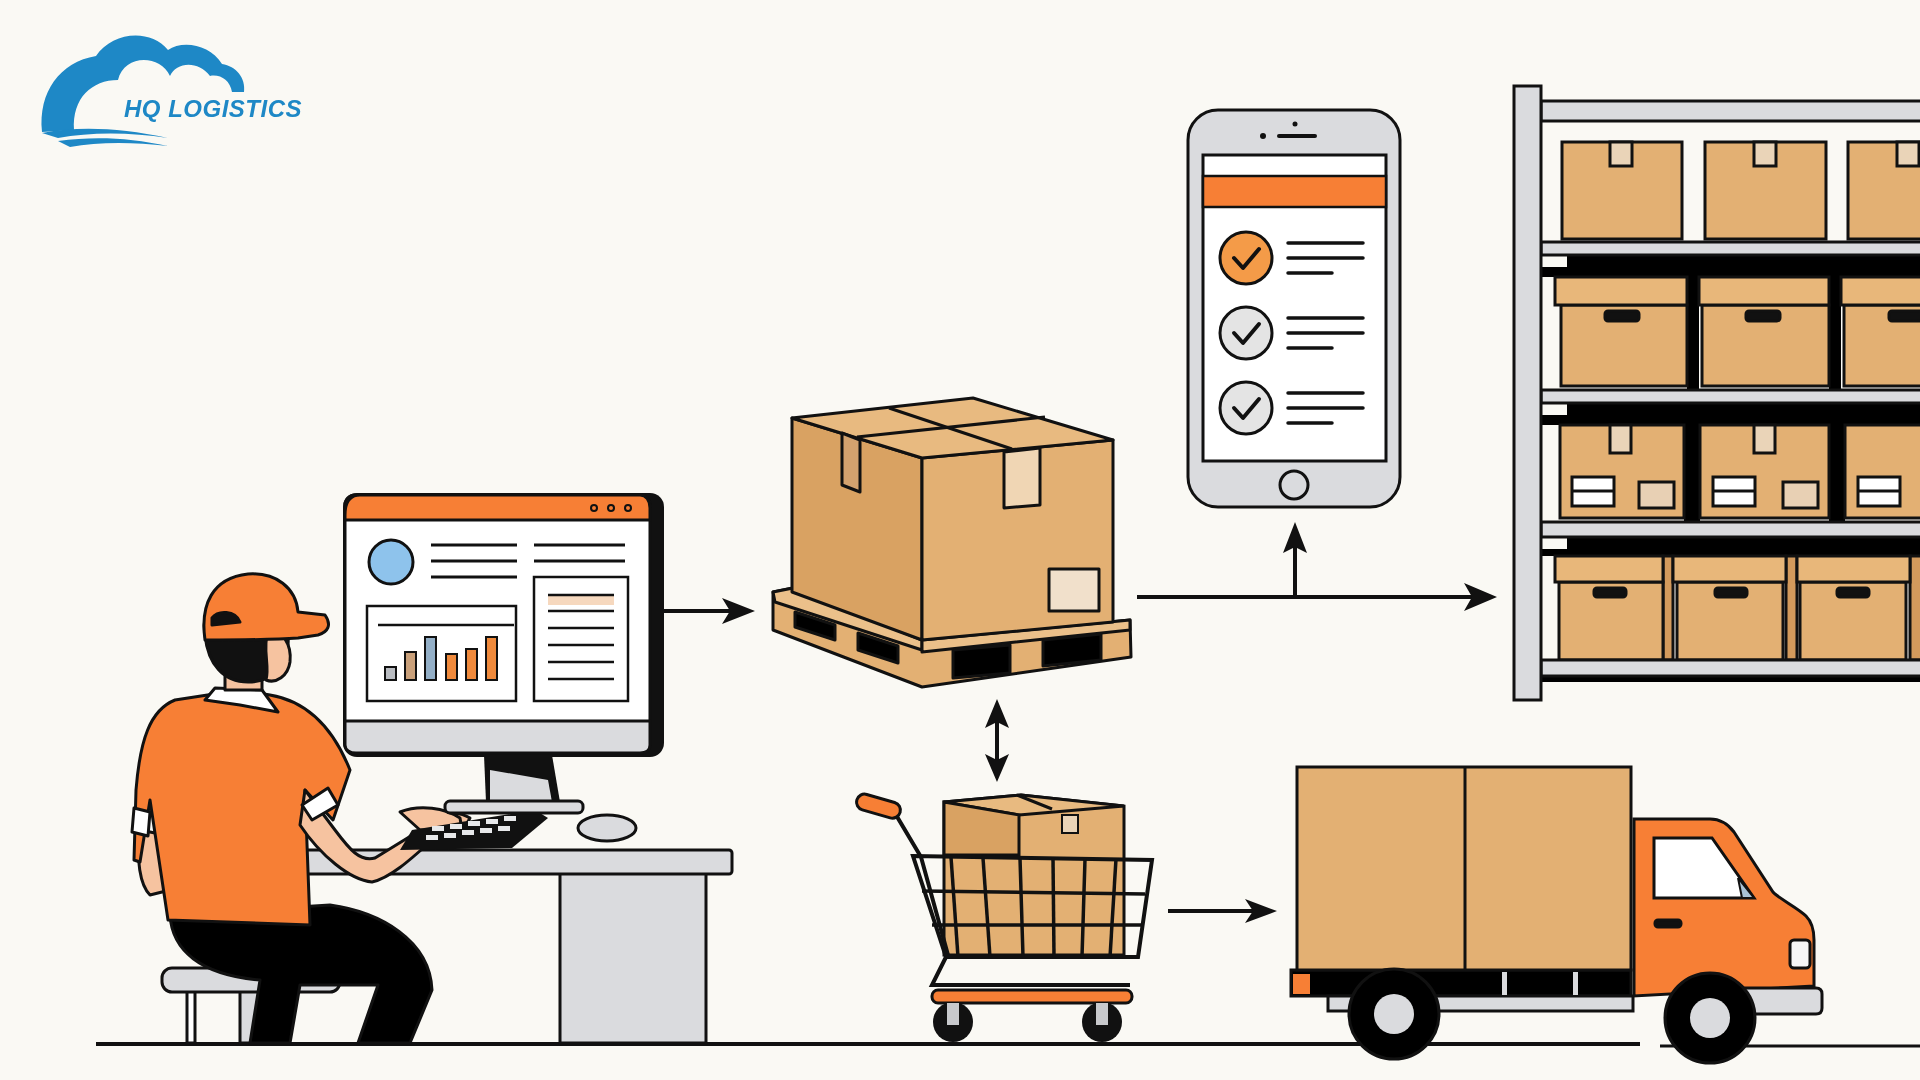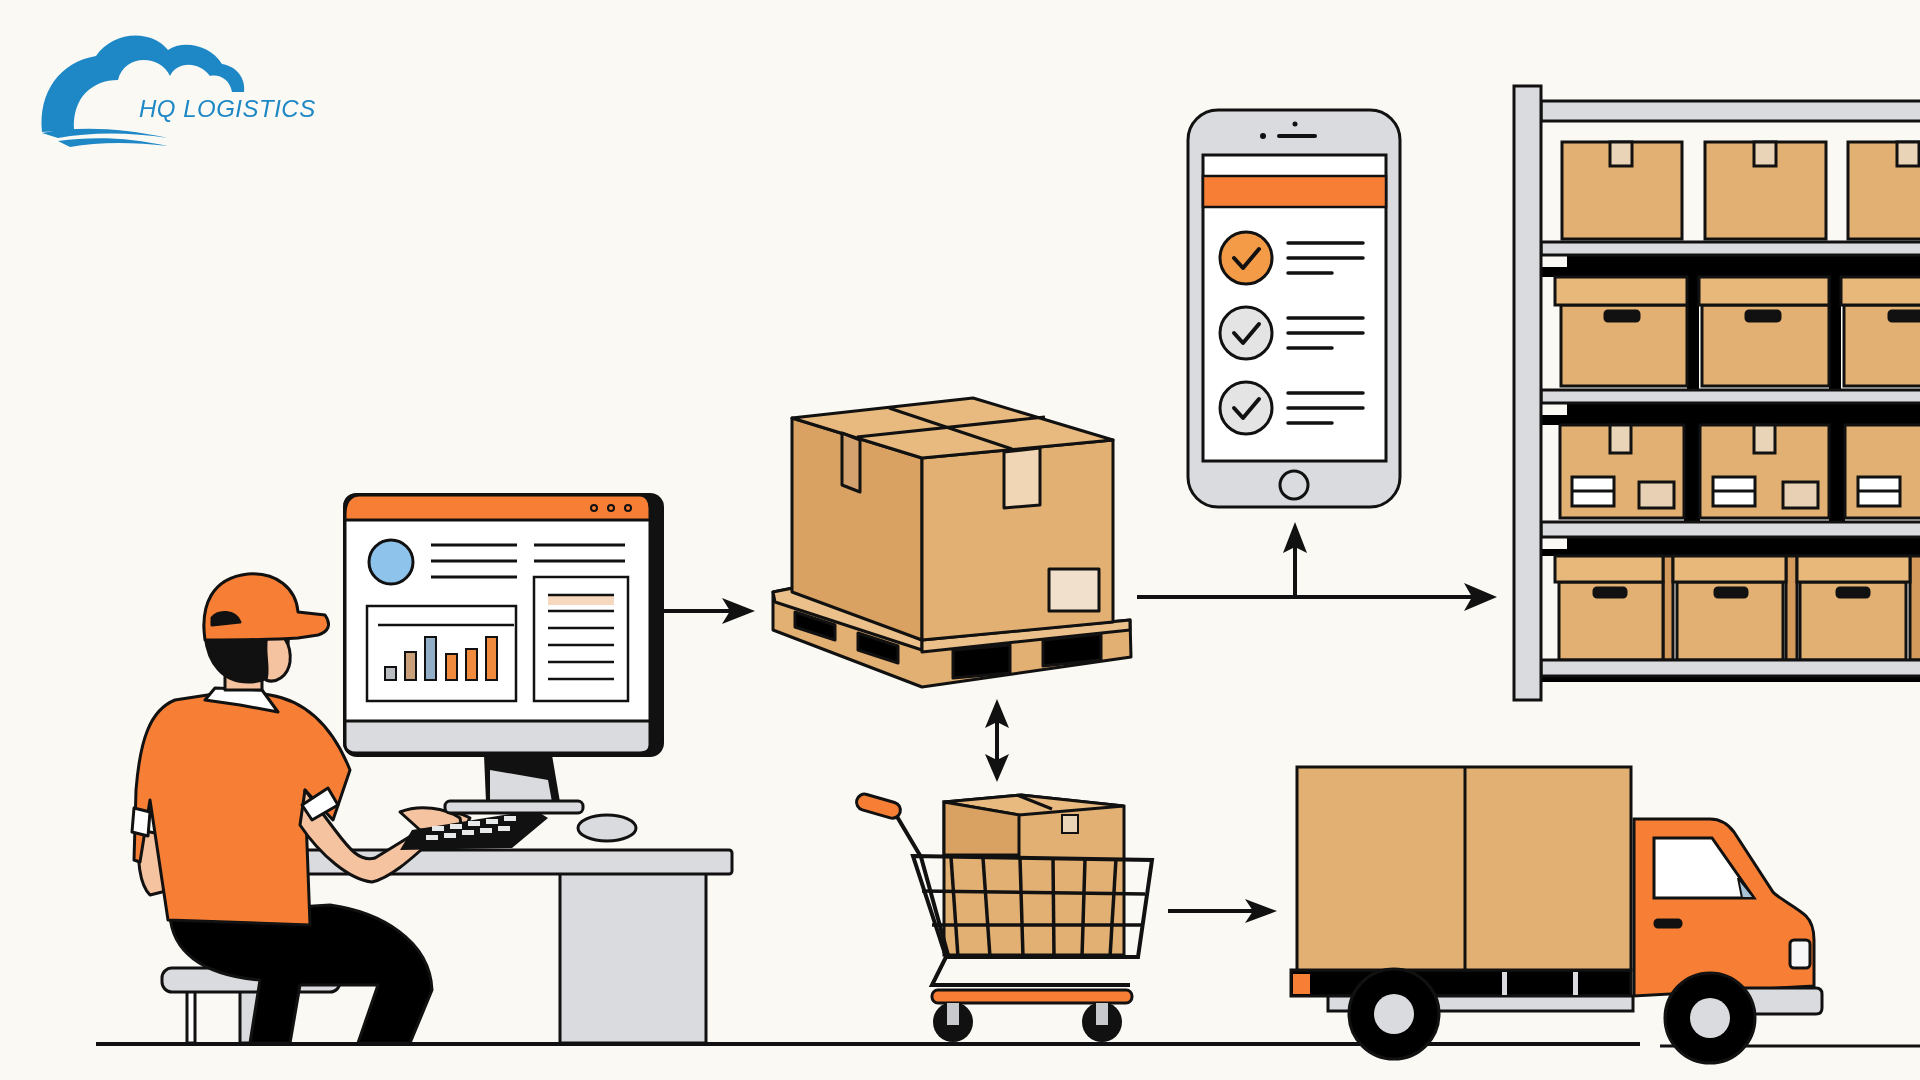--- a/index.html
+++ b/index.html
@@ -4,23 +4,23 @@
 <style>
   html, body { margin: 0; padding: 0; }
   body {
     width: 1920px; height: 1080px; overflow: hidden;
     background: #FAF9F4;
     font-family: "Liberation Sans", sans-serif;
   }
   #stage { position: relative; width: 1920px; height: 1080px; }
   svg#scene { position: absolute; left: 0; top: 0; }
   .logo-text {
-    position: absolute; left: 139px; top: 95px;
+    position: absolute; left: 124px; top: 95px;
     font-family: "Liberation Sans", sans-serif;
-    font-weight: normal; font-style: italic;
+    font-weight: bold; font-style: italic;
     font-size: 24px; letter-spacing: 0.5px;
     color: #1E88C6; white-space: nowrap;
   }
   .sr { position: absolute; width: 1px; height: 1px; overflow: hidden; clip: rect(0 0 0 0); }
 </style>
 </head>
 <body>
 
 <div id="stage">
 

